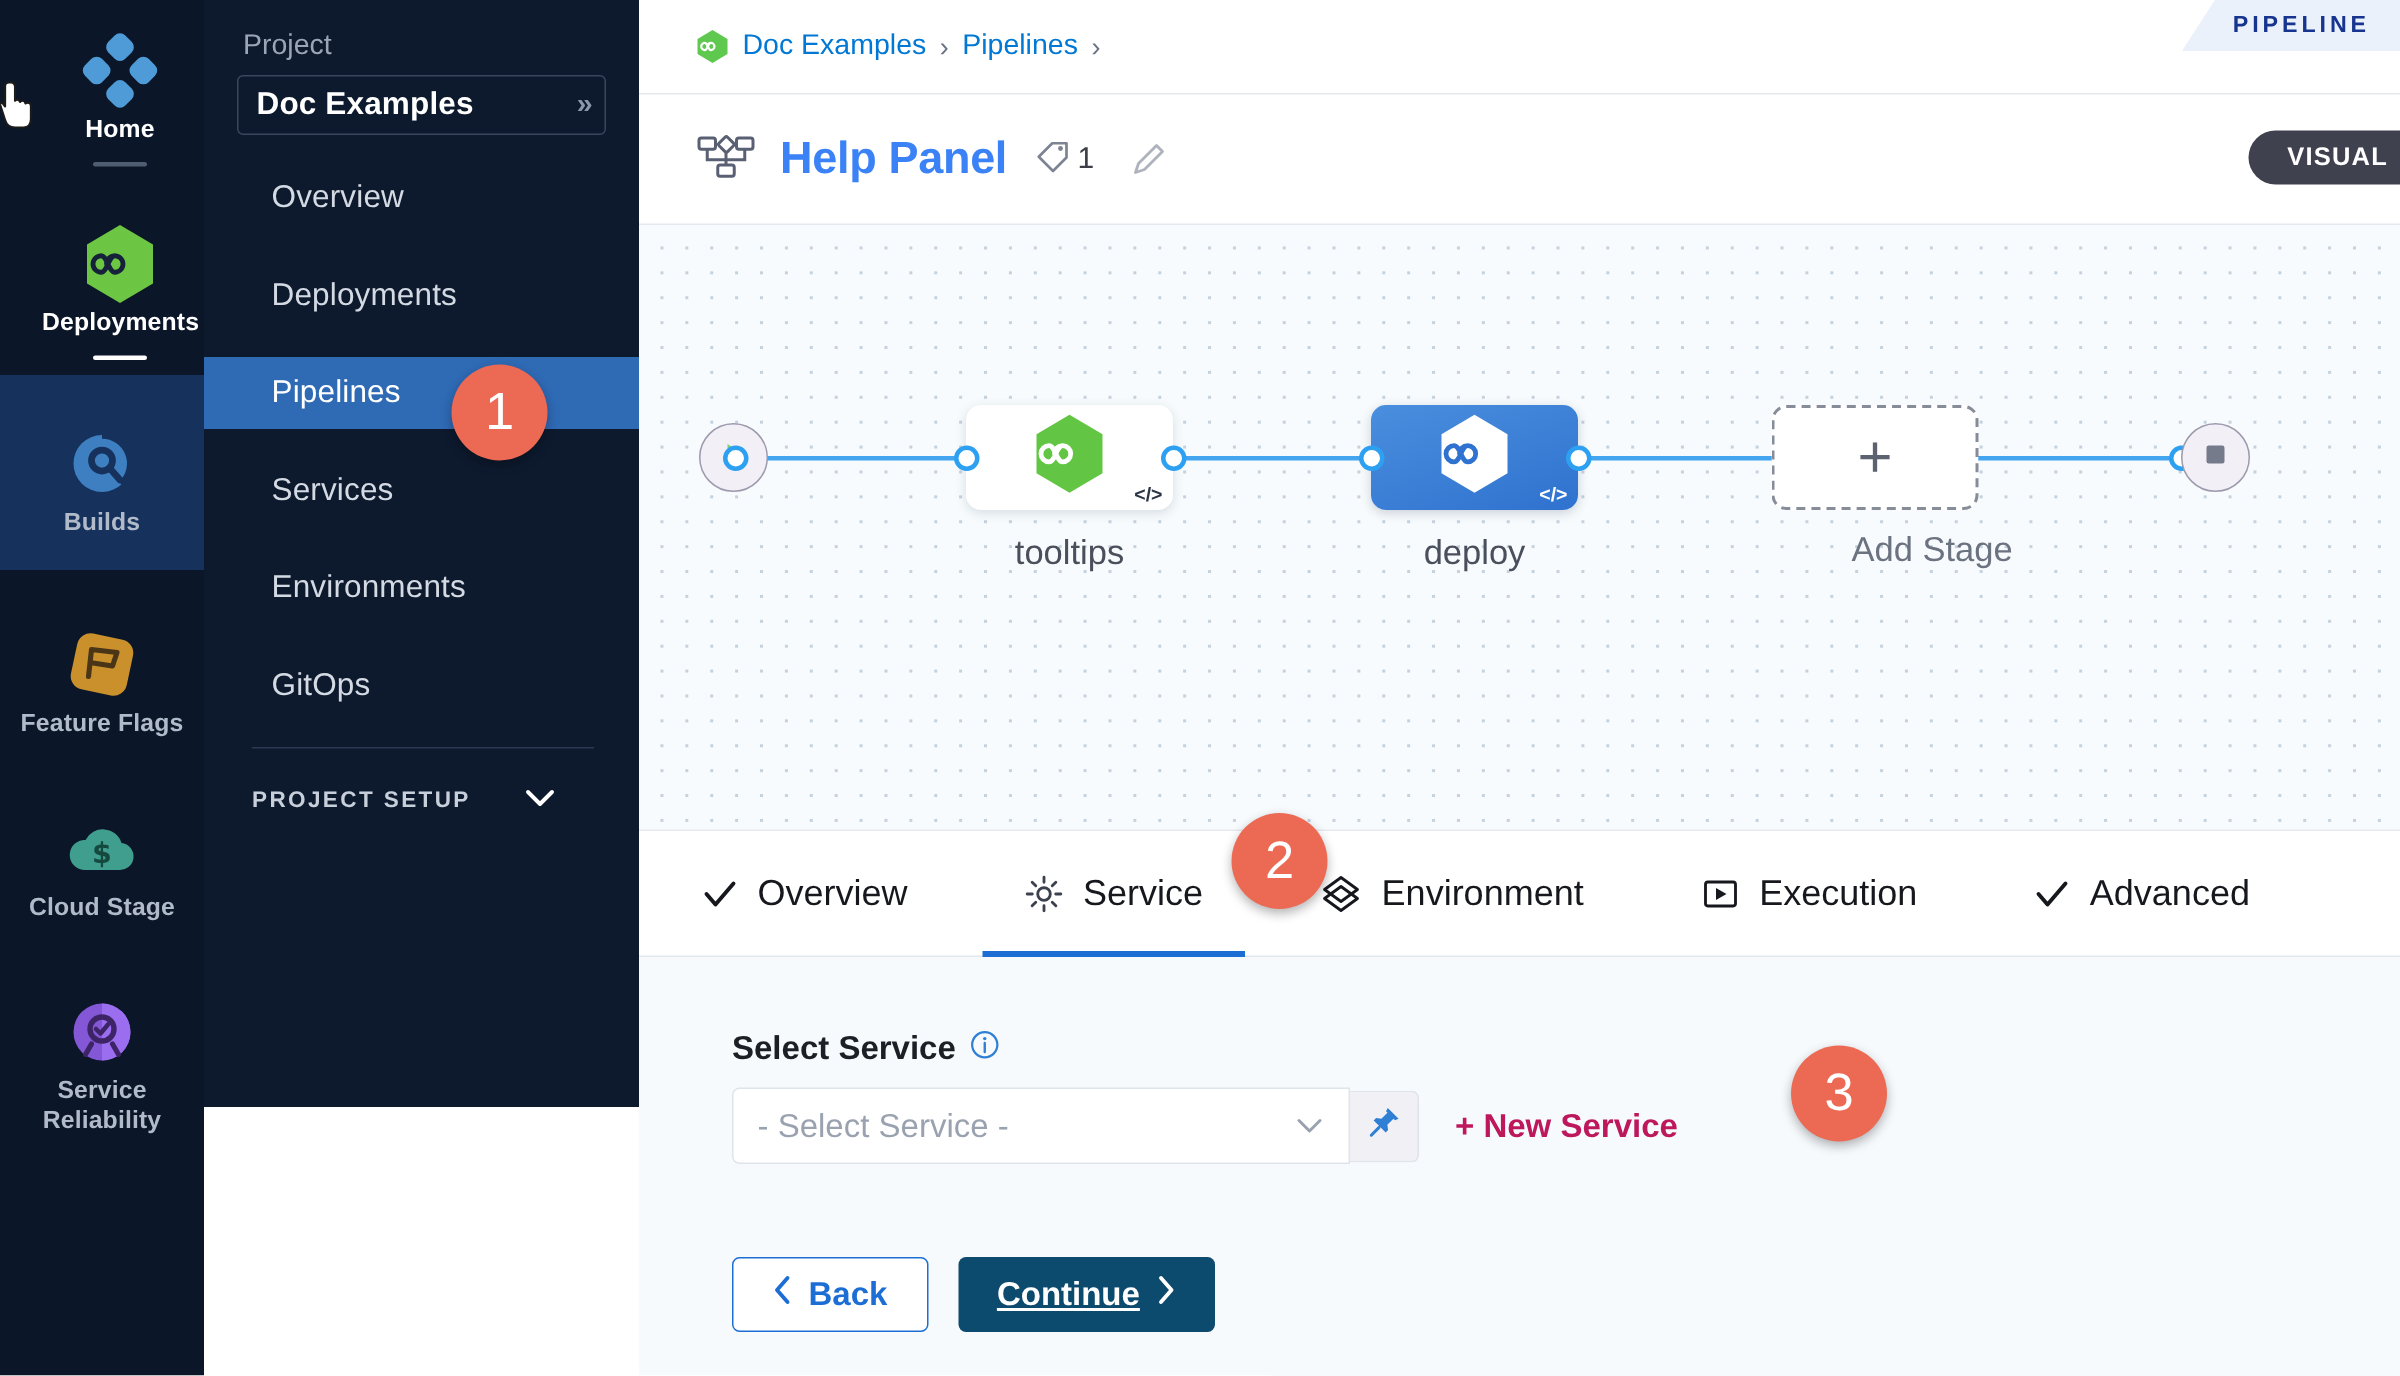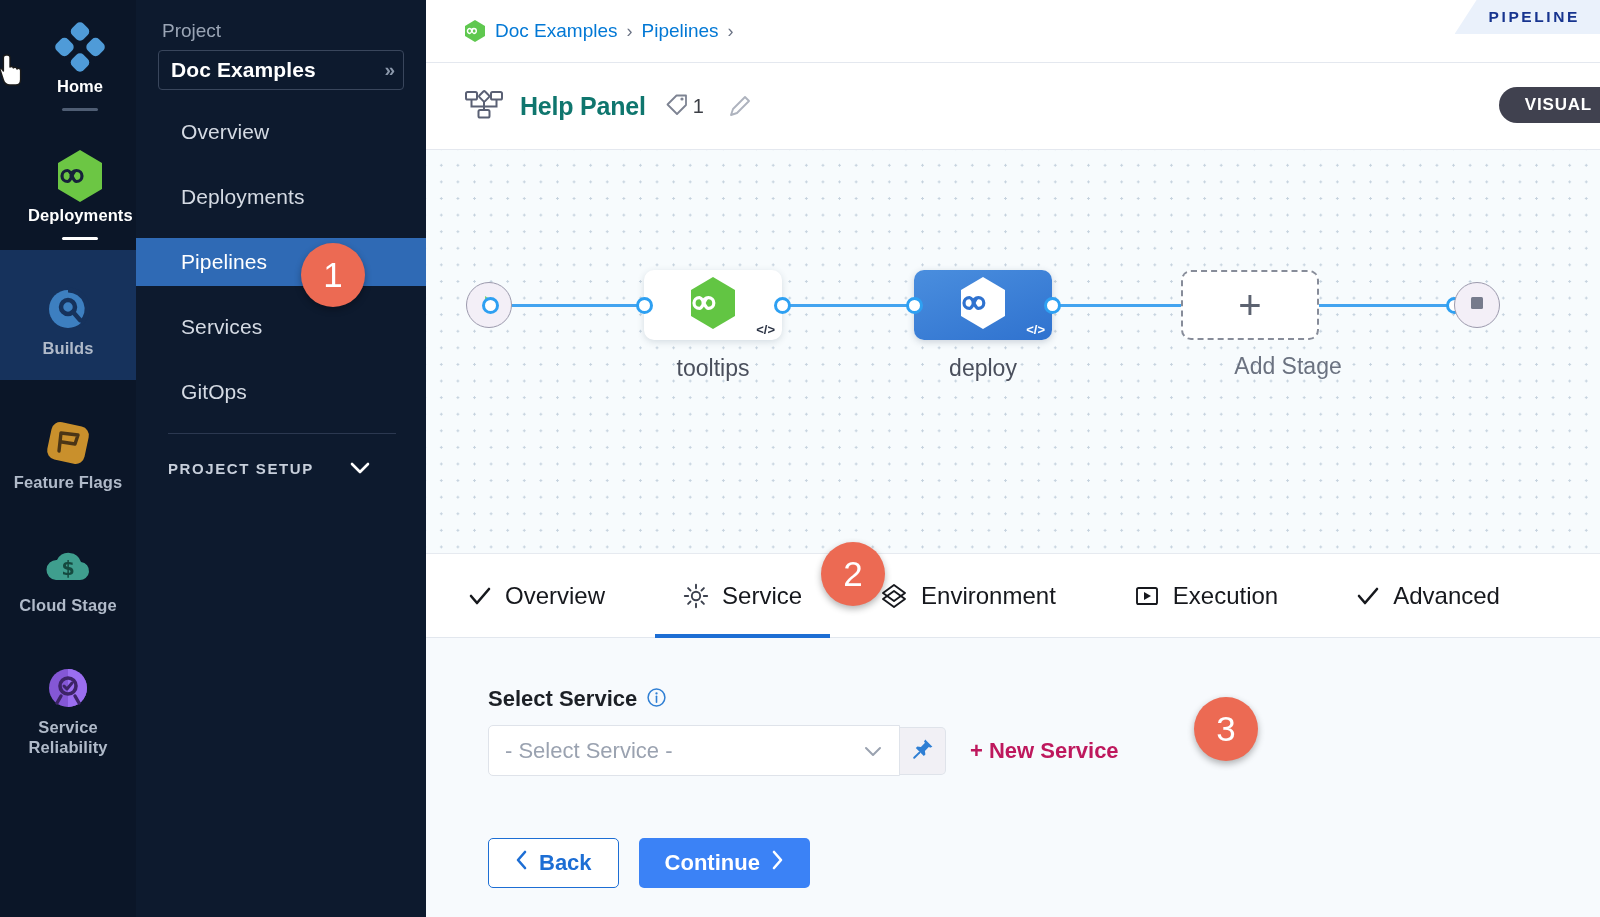--- a/index.html
+++ b/index.html
@@ -29,21 +29,21 @@
     letter-spacing: .1px;
   }
   .rail-label.dim { color: #b0bac9; }
   .rail-underline {
     width: 36px; height: 3px; background: #4f5d73; margin: 12px auto 0; border-radius: 2px;
   }
   .rail-underline.bright { background: #ffffff; }
 
   
   .sidebar {
-    width: 290px; flex: 0 0 290px; height: 917px;
+    width: 290px; flex: 0 0 290px; height: 738px;
     background: #0d1a2e;
     padding-top: 20px; position: relative; z-index: 4;
   }
   .sb-proj-label {
     color: #9aa5b5; font-size: 19px; padding: 0 26px 8px 26px;
   }
   .sb-proj-select {
     margin: 0 22px; height: 40px; border: 1px solid #39465c; border-radius: 4px;
     display: flex; align-items: center; justify-content: space-between;
     padding: 0 10px 0 12px;
@@ -84,21 +84,21 @@
     clip-path: polygon(22px 0, 100% 0, 100% 100%, 0 100%);
     z-index: 6;
   }
 
   .title-bar {
     height: 88px; border-top: 1px solid #e4e8ef; border-bottom: 1px solid #e4e8ef;
     display: flex; align-items: center; padding-left: 38px; background: #fff;
     position: relative;
   }
   .title-ico { margin-right: 16px; display: flex; }
-  .page-title { font-size: 25px; font-weight: bold; color: #0f766e; letter-spacing: -.2px; }
+  .page-title { font-size: 30px; font-weight: bold; color: #3b82f6; letter-spacing: -.2px; }
   .tag-wrap { display: flex; align-items: center; margin-left: 18px; gap: 3px; }
   .tag-count { font-size: 20px; color: #3c3f46; }
   .edit-ico { margin-left: 22px; display: flex; }
   .visual-pill {
     position: absolute; right: -18px; top: 24px;
     background: #40414f; color: #fff; font-size: 17px; font-weight: bold;
     letter-spacing: .8px; border-radius: 18px; padding: 8px 26px;
   }
 
   
@@ -177,21 +177,21 @@
   }
   .new-service {
     margin-left: 24px; font-size: 22px; color: #be185d; font-weight: bold; white-space: nowrap;
   }
   .btn-row { display: flex; align-items: center; gap: 20px; margin-top: 62px; }
   .btn {
     height: 50px; border-radius: 5px; display: flex; align-items: center; gap: 11px;
     font-size: 22px; font-weight: bold; padding: 0 26px;
   }
   .btn-back { background: #ffffff; border: 1.5px solid #1d6ed4; color: #1d6ed4; }
-  .btn-continue { background: #3b82f6; color: #ffffff; }
+  .btn-continue { background: #0c4a6e; color: #ffffff; text-decoration: underline; }
 
   
   .callout {
     position: absolute; width: 64px; height: 64px; border-radius: 50%;
     background: #ec6a53; color: #ffffff; font-size: 35px;
     display: flex; align-items: center; justify-content: center;
     box-shadow: 0 3px 7px rgba(0,0,0,.3); z-index: 40;
   }
 
   
@@ -291,20 +291,23 @@
       <div class="sb-item">
           <span>Deployments</span>
         </div>
       <div class="sb-item active">
           <span>Pipelines</span>
         </div>
       <div class="sb-item">
           <span>Services</span>
         </div>
       <div class="sb-item">
+          <span>Environments</span>
+        </div>
+      <div class="sb-item">
           <span>GitOps</span>
         </div>
     </div>
 
     <div class="sb-divider"></div>
     <div class="sb-setup">
       <span class="sb-setup-label">PROJECT SETUP</span>
       <span class="sb-setup-chev">
         <svg width="20" height="12" viewBox="0 0 20 12">
             <path d="M2 2 L10 10 L18 2" fill="none" stroke="#ffffff" stroke-width="2.6" stroke-linecap="round" stroke-linejoin="round"></path>

